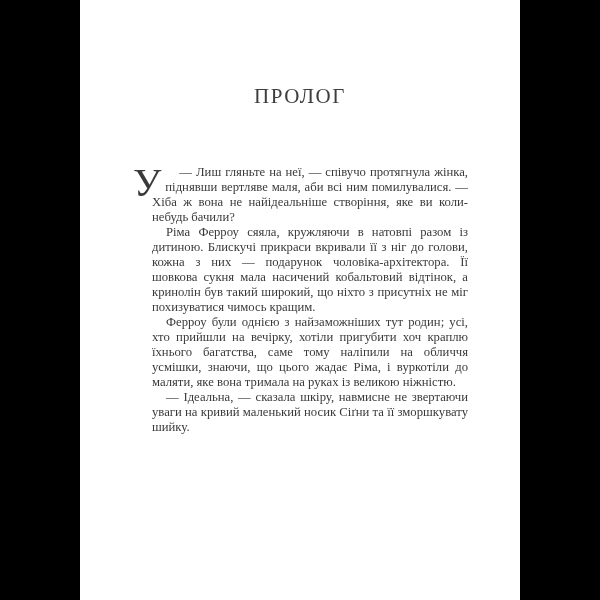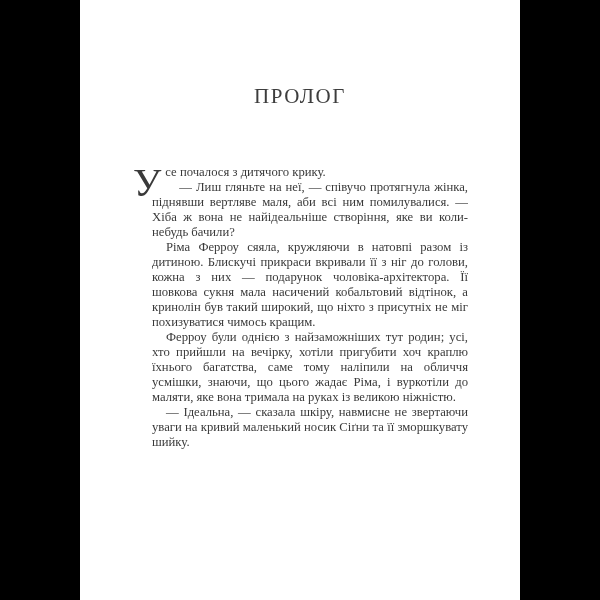--- a/index.html
+++ b/index.html
@@ -71,21 +71,20 @@
 </style>
 </head>
 <body>
 
 <div class="viewport">
   <div class="letterbox"></div>
   <main class="book-page">
     <h1 class="chapter-heading">ПРОЛОГ</h1>
     <section class="body-text">
       <span class="dropcap">У</span>
-    <p class="para">се почалося з дитячого крику.</p>
         <p class="para indent">— Лиш гляньте на неї, — співучо протягнула жінка, піднявши вертляве маля, аби всі ним помилувалися. — Хіба ж вона не найідеальніше створіння, яке ви коли-небудь бачили?</p>
         <p class="para indent">Ріма Ферроу сяяла, кружляючи в натовпі разом із дитиною. Блискучі прикраси вкривали її з ніг до голови, кожна з них — подарунок чоловіка-архітектора. Її шовкова сукня мала насичений кобальтовий відтінок, а кринолін був такий широкий, що ніхто з присутніх не міг похизуватися чимось кращим.</p>
         <p class="para indent">Ферроу були однією з найзаможніших тут родин; усі, хто прийшли на вечірку, хотіли пригубити хоч краплю їхнього багатства, саме тому наліпили на обличчя усмішки, знаючи, що цього жадає Ріма, і вуркотіли до маляти, яке вона тримала на руках із великою ніжністю.</p>
         <p class="para indent">— Ідеальна, — сказала шкіру, навмисне не звертаючи уваги на кривий маленький носик Сіґни та її зморшкувату шийку.</p>
       </section>
   </main>
   <div class="letterbox"></div>
 </div>
 
 </body></html>

